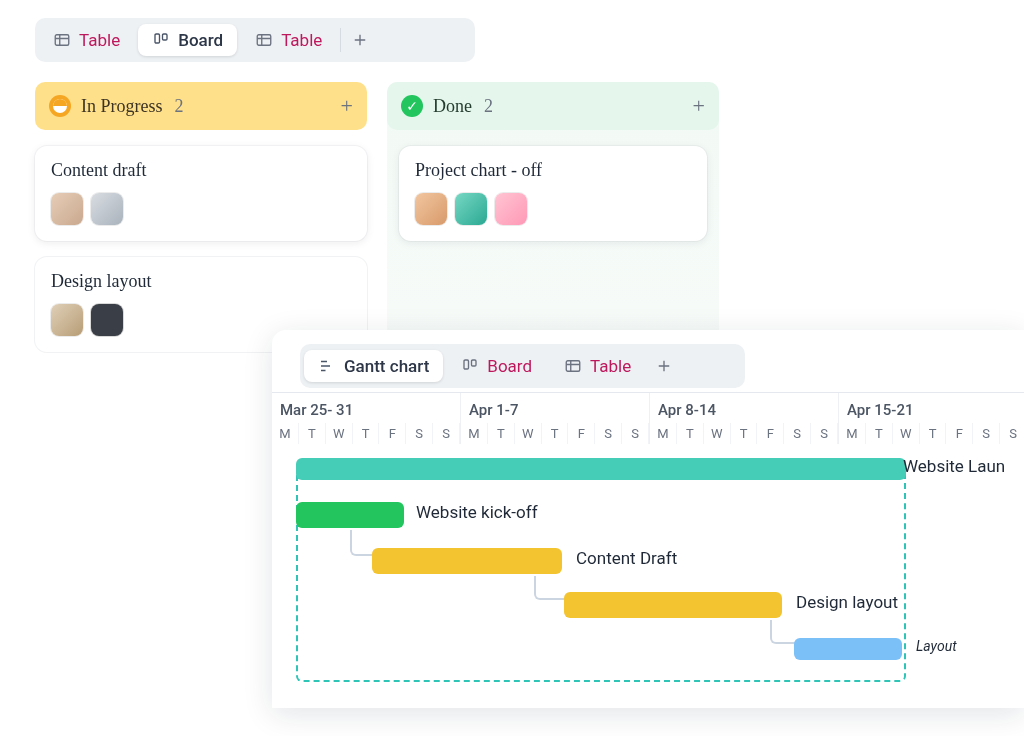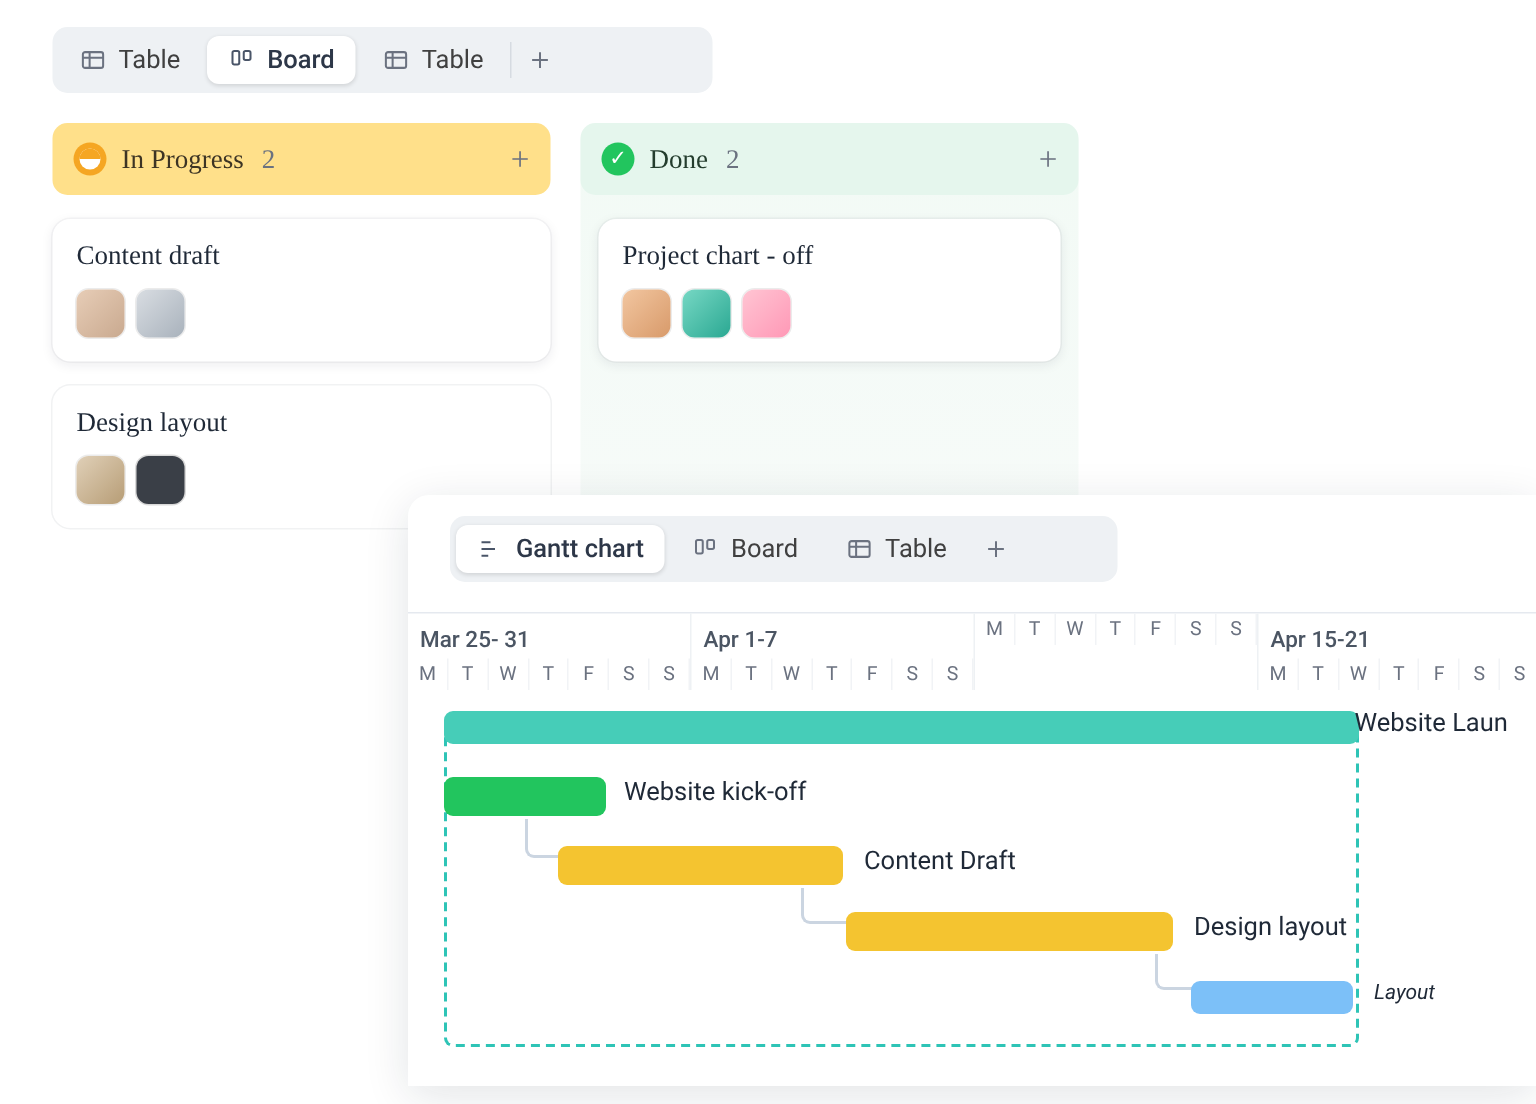--- a/index.html
+++ b/index.html
@@ -28,21 +28,21 @@
     padding: 0 4px;
     width: 440px;
     gap: 4px;
   }
   .tab {
     display: flex;
     align-items: center;
     gap: 8px;
     padding: 6px 14px;
     border-radius: 8px;
-    color: #404040;
+    color: #be185d;
     font-size: 17px;
     cursor: pointer;
   }
   .tab.active {
     background: #fff;
     box-shadow: 0 1px 3px rgba(0,0,0,.12);
     color: #2d3748;
     font-weight: 500;
   }
   .tab .ic { width: 18px; height: 18px; display:inline-flex; align-items:center; justify-content:center; }
@@ -116,21 +116,21 @@
     right: 0;
     background:#fff;
     border-radius: 14px 0 0 0;
     box-shadow: 0 6px 30px rgba(20,30,50,.12);
     padding-top: 14px;
   }
 
   .gantt-panel .tabbar { width: 445px; margin-left: 28px; }
 
   .timeline-header {
-    margin-top: 20px;
+    margin-top: 4px;
     border-top: 1px solid #e5e9ef;
   }
   .weeks {
     display:flex;
   }
   .week {
     flex-shrink:0;
     border-right:1px solid #eef1f4;
   }
   .week .range {
@@ -327,20 +327,21 @@
             <div class="day">M</div>
             <div class="day">T</div>
             <div class="day">W</div>
             <div class="day">T</div>
             <div class="day">F</div>
             <div class="day">S</div>
             <div class="day">S</div>
           </div>
         </div>
         <div class="week" style="width: 189px;">
+          <div class="range">Apr 8-14</div>
           <div class="days">
             <div class="day">M</div>
             <div class="day">T</div>
             <div class="day">W</div>
             <div class="day">T</div>
             <div class="day">F</div>
             <div class="day">S</div>
             <div class="day">S</div>
           </div>
         </div>

